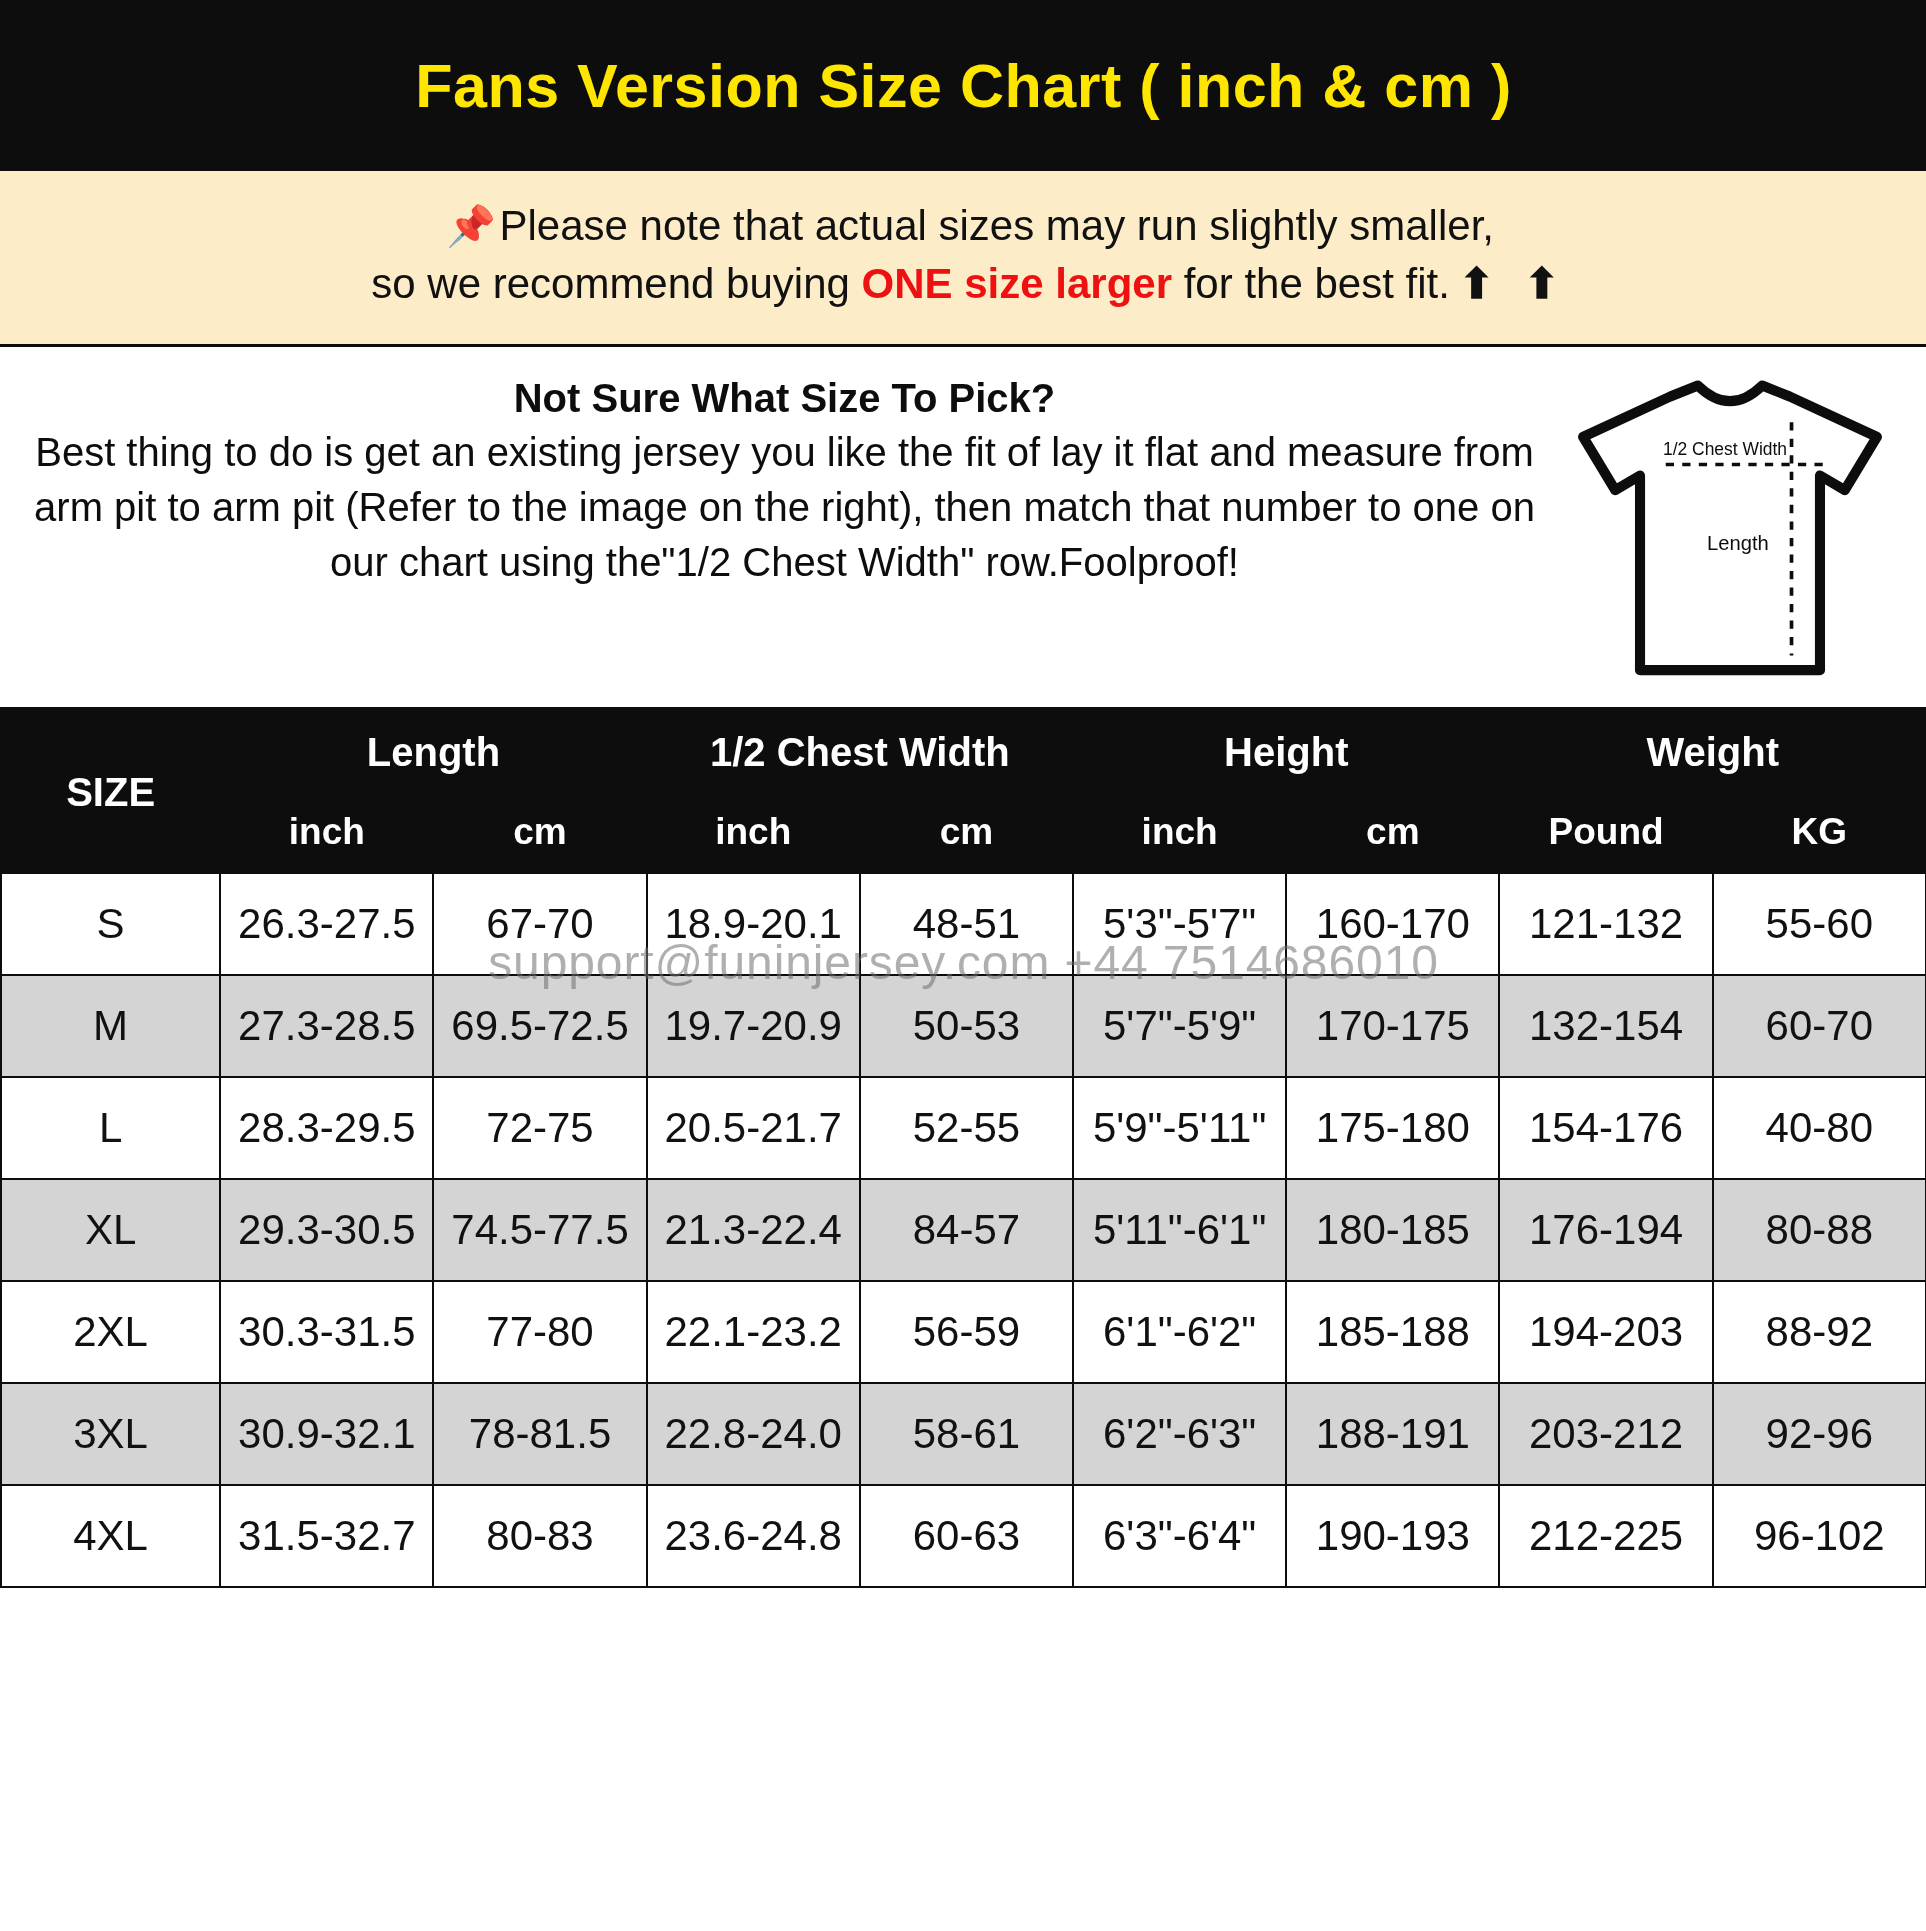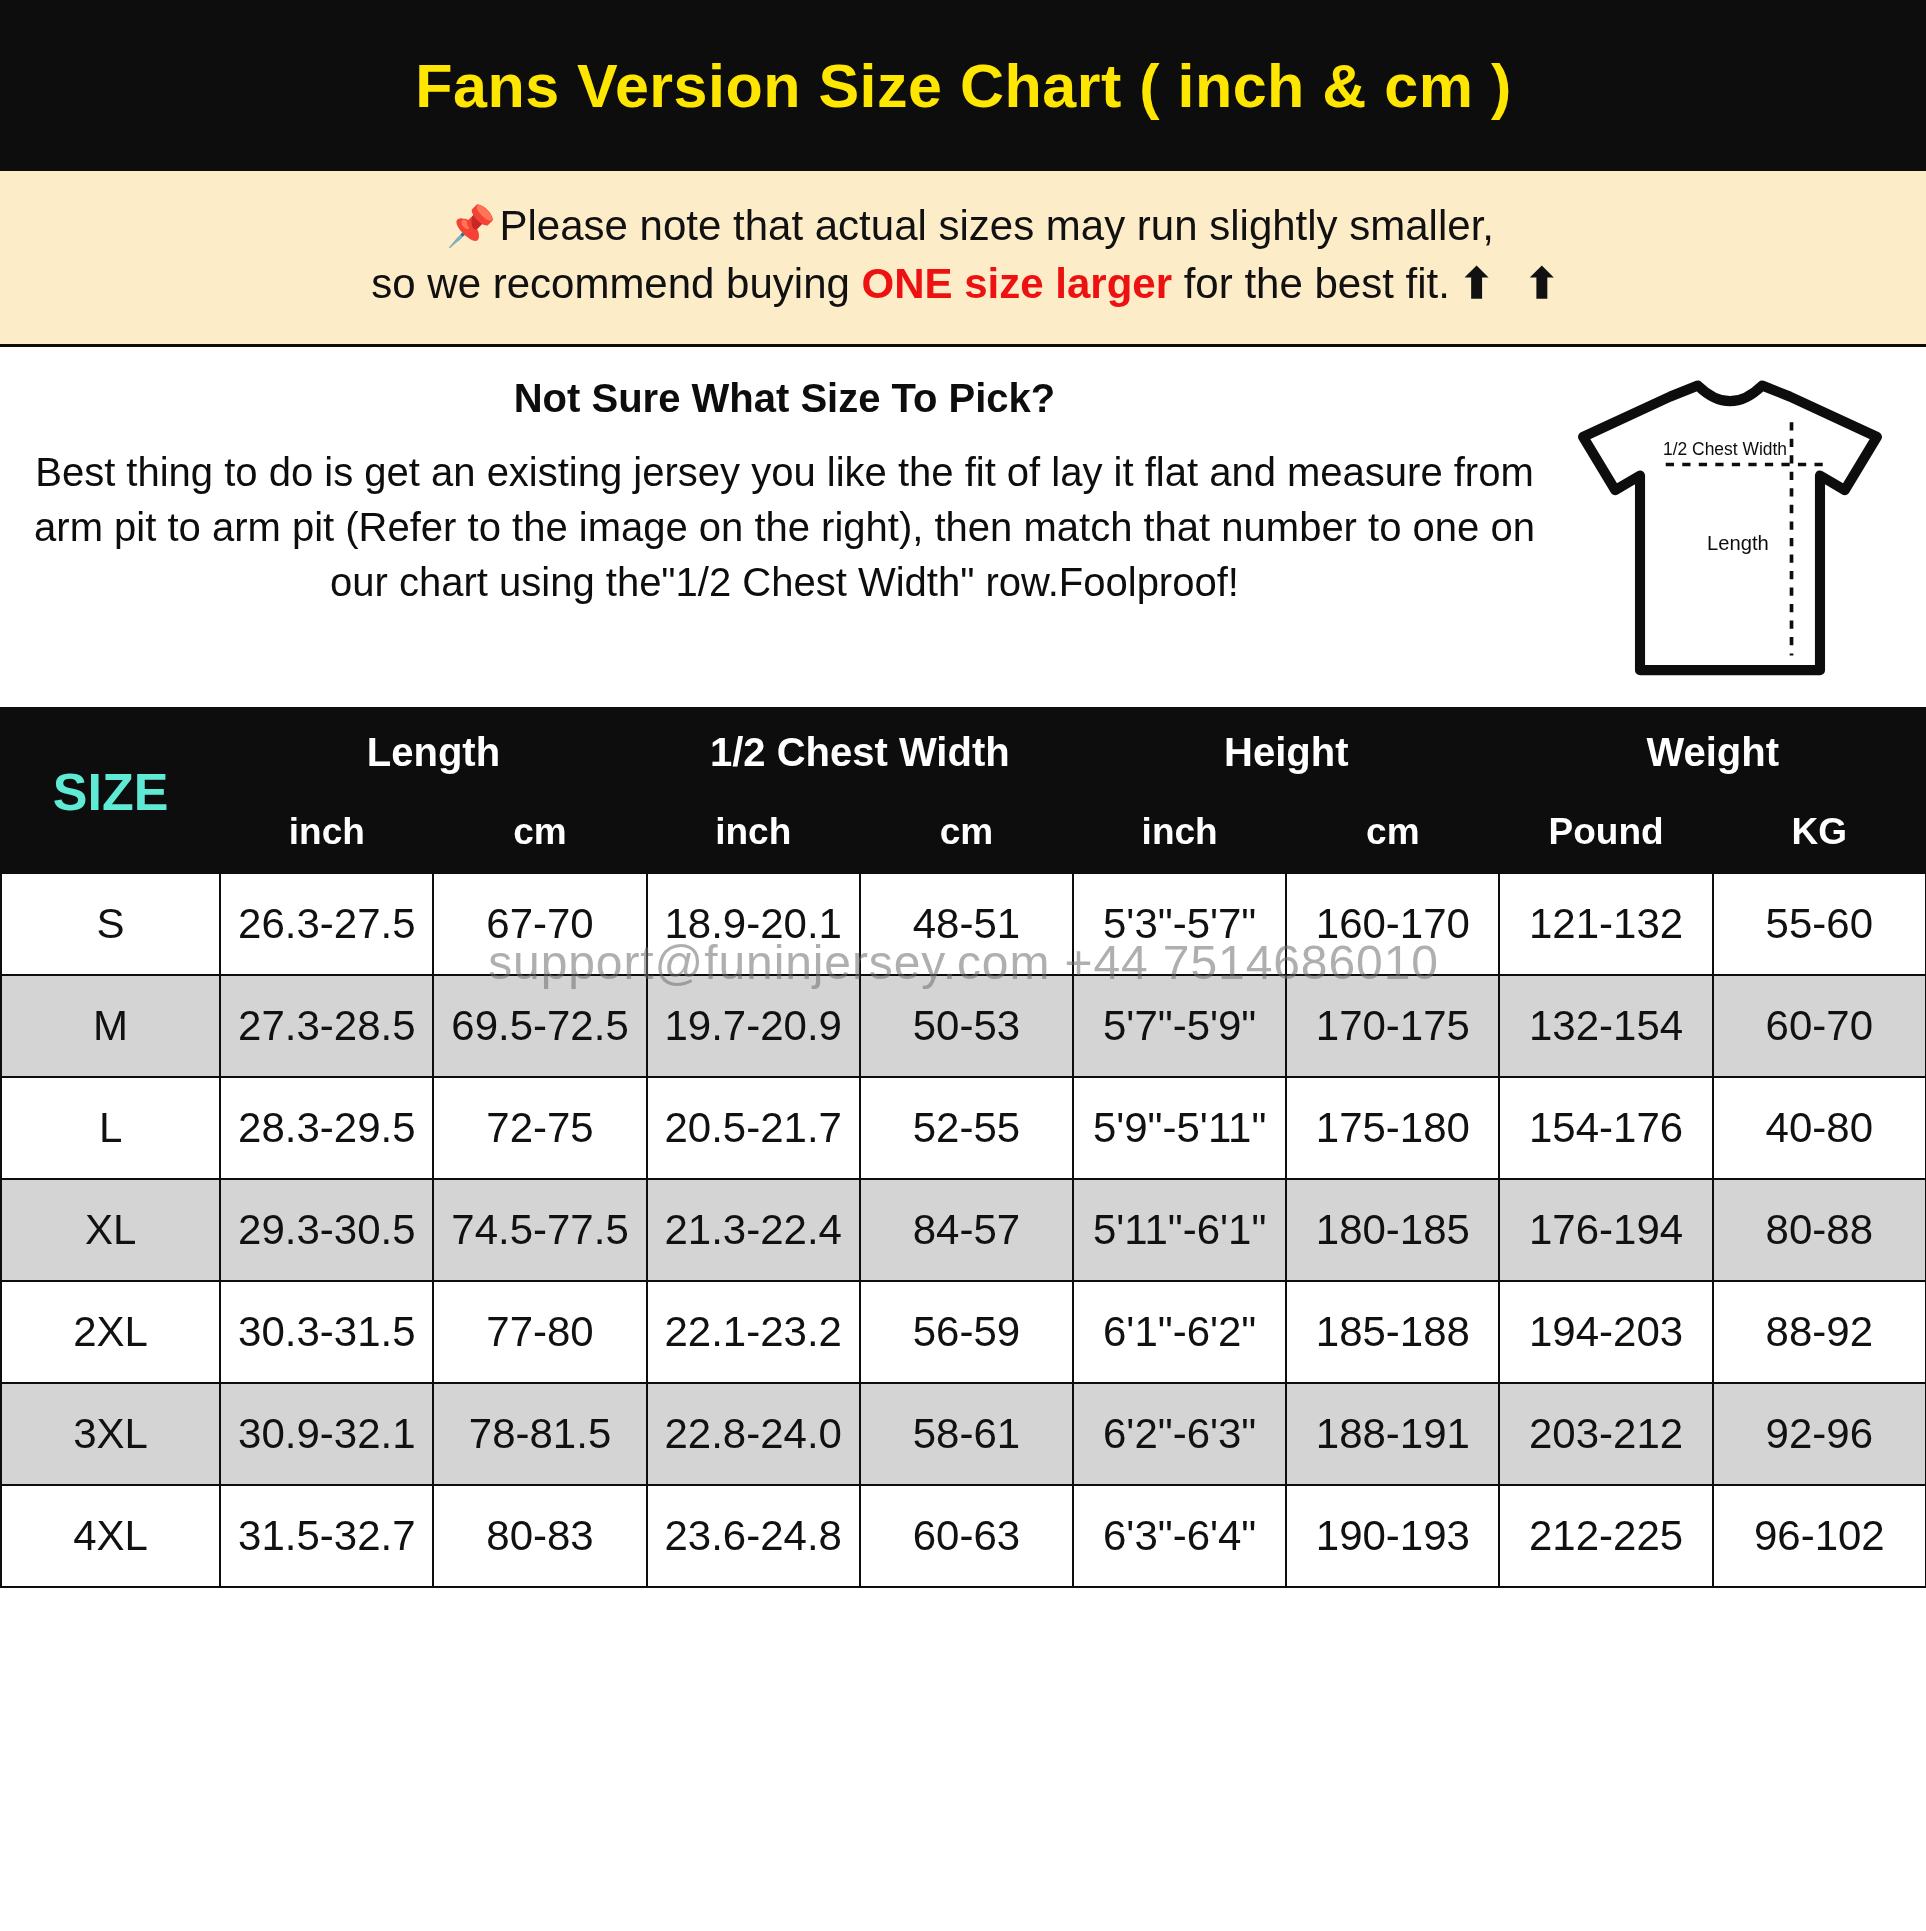--- a/index.html
+++ b/index.html
@@ -71,21 +71,21 @@
   .help-text {
     flex: 1 1 auto;
     text-align: center;
     padding-left: 9.2px;
     padding-right: 9.2px;
   }
   .help-title {
     font-size: 40px;
     font-weight: bold;
     color: #0d0d0d;
-    margin-bottom: 20px;
+    margin-bottom: 0;
     line-height: 1.35;
   }
   .help-body {
     font-size: 40px;
     font-weight: normal;
     color: #0d0d0d;
     line-height: 1.38;
   }
   .shirt-wrap {
     flex: 0 0 358px;
@@ -116,23 +116,23 @@
   }
   .thead-sub {
     background: #0d0d0d;
     color: #ffffff;
     font-weight: bold;
     font-size: 37px;
     padding: 18.4px 3.7px;
   }
   .size-cell-head {
     background: #0d0d0d;
-    color: #5eead4;
-    font-weight: bold;
-    font-size: 52px;
+    color: #ffffff;
+    font-weight: bold;
+    font-size: 40px;
   }
   td.body-cell {
     font-size: 42px;
     color: #111111;
     padding: 26px 1.8px;
     background: #ffffff;
   }
   tr.alt td.body-cell {
     background: #d4d4d4;
   }

